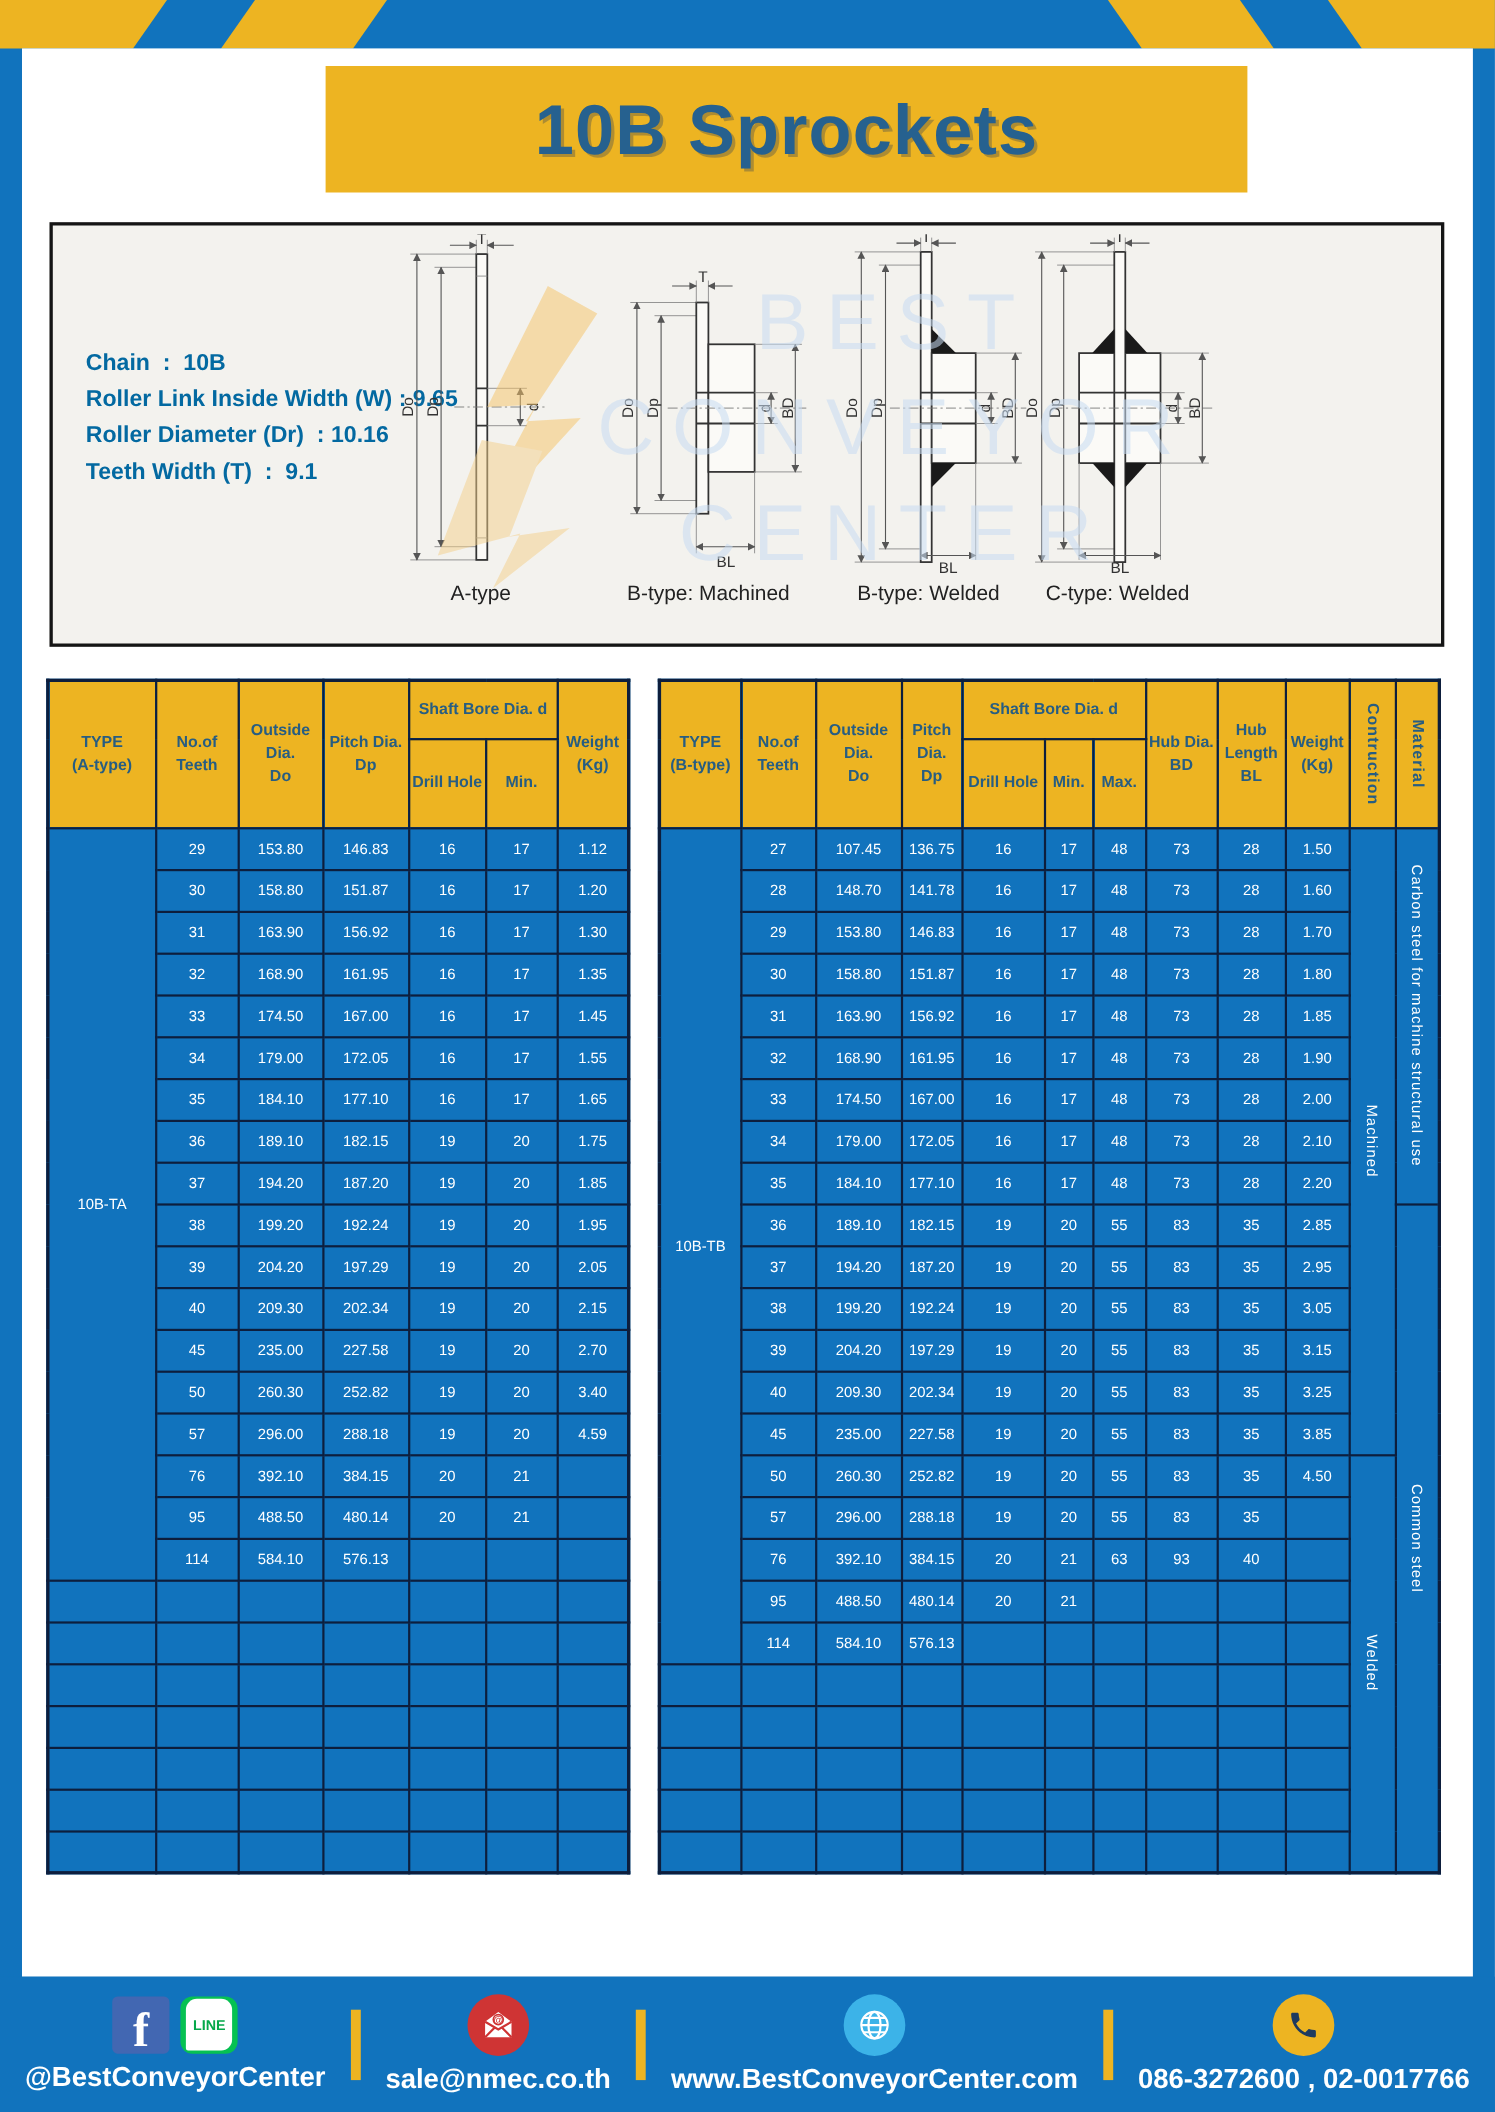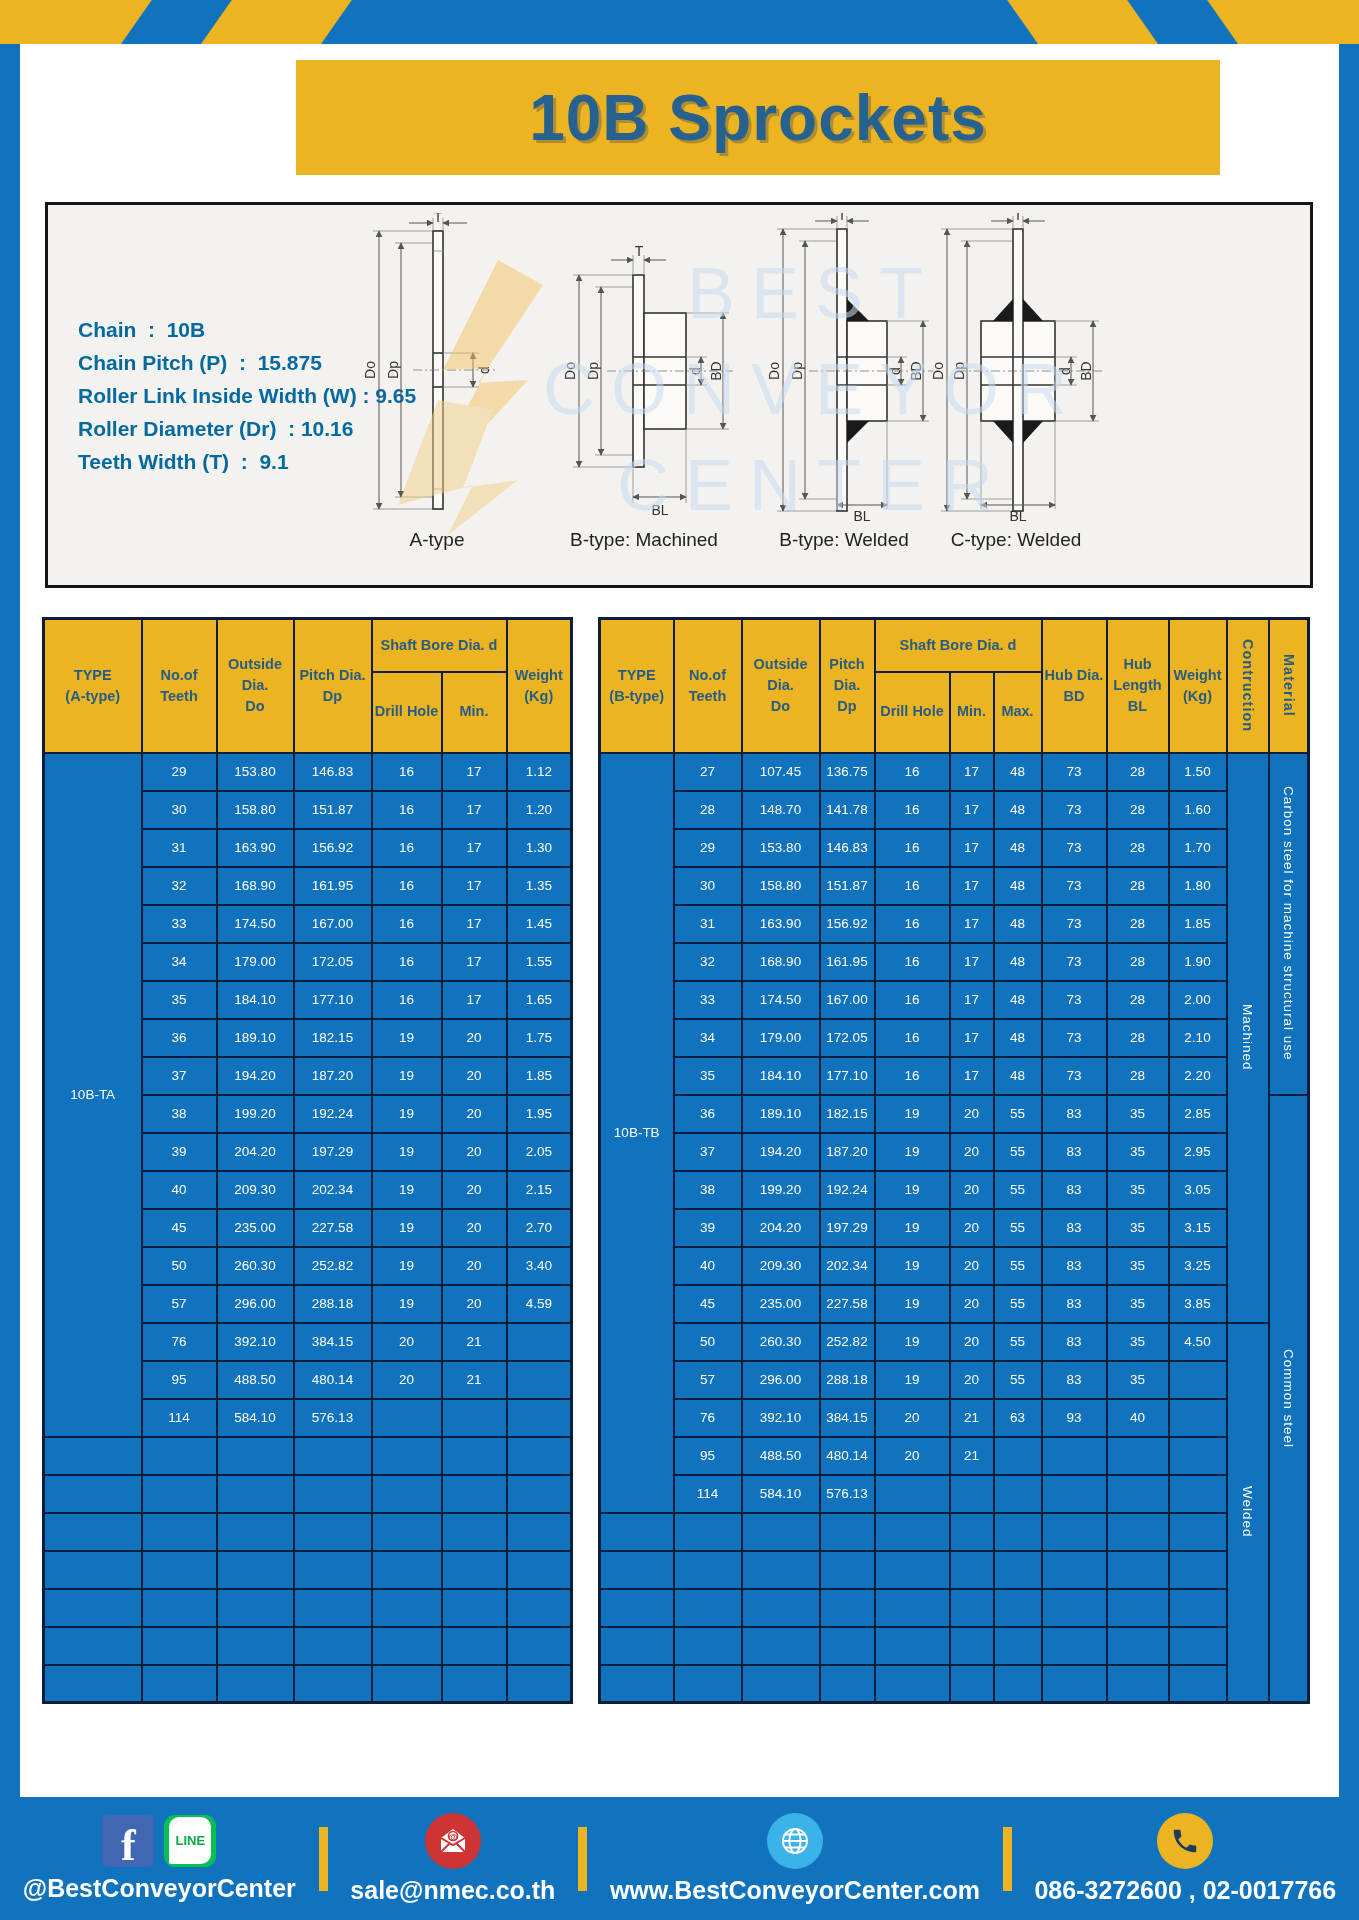--- a/index.html
+++ b/index.html
@@ -10,21 +10,21 @@
   
   .top-band { position:absolute; left:0; top:0; width:1359px; height:44px; background:#1173bd; overflow:hidden; }
   .stripe { position:absolute; top:-4px; height:56px; background:#edb422; }
   .stripe.sl1 { left:-30px;  width:165px; transform:skewX(-35deg); }
   .stripe.sl2 { left:215px;  width:120px; transform:skewX(-35deg); }
   .stripe.sr1 { right:-30px; width:165px; transform:skewX(35deg); }
   .stripe.sr2 { right:215px; width:120px; transform:skewX(35deg); }
 
   .white-area { position:absolute; left:20px; top:44px; width:1319px; height:1753px; background:#ffffff; }
 
-  .title-box { position:absolute; left:296px; top:60px; width:924px; height:115px; background:#edb422;
+  .title-box { position:absolute; left:296px; top:60px; width:838px; height:115px; background:#edb422;
                display:flex; align-items:center; justify-content:center; }
   .title-box span { font-size:64px; font-weight:bold; color:#26618f; letter-spacing:1px;
                     text-shadow:3px 3px 0 rgba(25,50,90,.30); }
 
   
   .diagram-panel { position:absolute; left:45px; top:202px; width:1268px; height:386px;
                    background:#f3f2ee; border:3px solid #151515; }
   .specs { position:absolute; left:30px; top:108px; }
   .spec-line { font-size:21px; font-weight:bold; color:#0369a1; line-height:33px; white-space:pre; }
 
@@ -109,21 +109,20 @@
     </svg>
 
     <div class="watermark">
       <div>BEST</div>
       <div>CONVEYOR</div>
       <div>CENTER</div>
     </div>
 
     <div class="specs">
       <div class="spec-line">Chain  :  10B</div>
-      <div class="spec-line">Chain Pitch (P)  :  15.875</div>
       <div class="spec-line">Roller Link Inside Width (W) : 9.65</div>
       <div class="spec-line">Roller Diameter (Dr)  : 10.16</div>
       <div class="spec-line">Teeth Width (T)  :  9.1</div>
     </div>
 
     <div class="fig f1">
       <svg width="180" height="312" viewBox="0 0 180 312">
         <defs>
           <marker id="arr" viewBox="0 0 10 10" refX="9" refY="5" markerWidth="7" markerHeight="7" orient="auto-start-reverse">
             <path d="M0,0 L10,5 L0,10 Z" fill="#555"></path>

